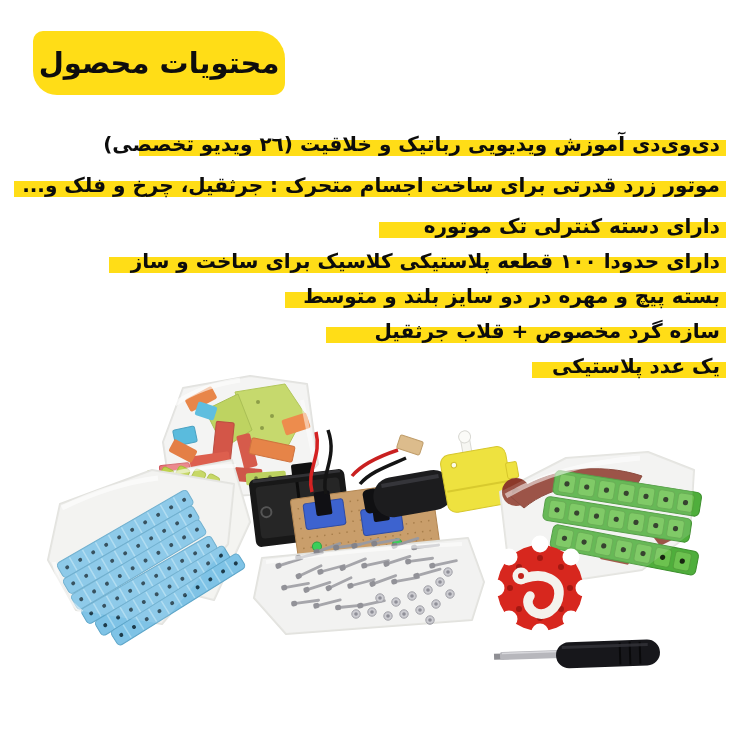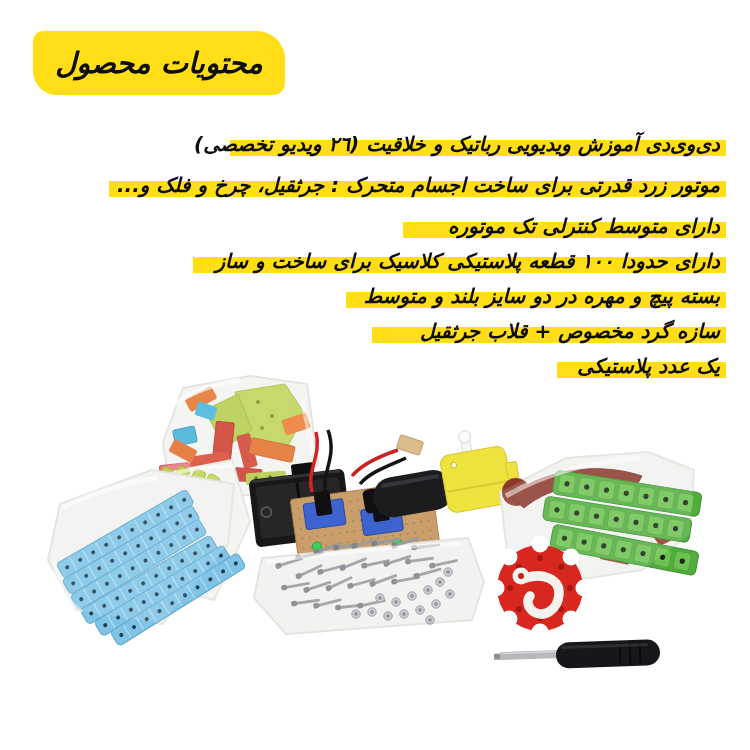--- a/index.html
+++ b/index.html
@@ -1,19 +1,18 @@
 <!DOCTYPE html>
 <html lang="fa" style="--accent: #ffdd17;"><head>
 <meta charset="utf-8">
 <style>
   html,body{margin:0;padding:0;background:#fff;}
   .canvas{
     position:relative;width:750px;height:750px;background:#fff;overflow:hidden;
     font-family:"DejaVu Sans",sans-serif;
-    font-style:italic;
   }
   
   .badge{
     position:absolute;left:33px;top:31px;width:252px;height:64px;
     background:var(--accent,#ffdd17);
     border-radius:10px 28px 12px 24px;
     display:flex;align-items:center;justify-content:center;
     direction:rtl;
   }
   .badge-label{
@@ -50,21 +49,21 @@
 
 <div class="canvas">
 
   <div class="badge">
     <span class="badge-label">محتویات محصول</span>
   </div>
 
   <div class="bullets">
     <div class="line b1"><span class="hl hl1"></span><span class="txt">دی‌وی‌دی آموزش ویدیویی رباتیک و خلاقیت (٢٦ ویدیو تخصصی)</span></div>
     <div class="line b2"><span class="hl hl2"></span><span class="txt">موتور زرد قدرتی برای ساخت اجسام متحرک : جرثقیل، چرخ و فلک و...</span></div>
-    <div class="line b3"><span class="hl hl3"></span><span class="txt">دارای متوسط کنترلی تک موتوره</span></div>
+    <div class="line b3"><span class="hl hl3"></span><span class="txt">دارای دسته کنترلی تک موتوره</span></div>
     <div class="line b4"><span class="hl hl4"></span><span class="txt">دارای حدودا ١٠٠ قطعه پلاستیکی کلاسیک برای ساخت و ساز</span></div>
     <div class="line b6"><span class="hl hl6"></span><span class="txt">بسته پیچ و مهره در دو سایز بلند و متوسط</span></div>
     <div class="line b5"><span class="hl hl5"></span><span class="txt">سازه گرد مخصوص + قلاب جرثقیل</span></div>
     <div class="line b7"><span class="hl hl7"></span><span class="txt">یک عدد پلاستیکی</span></div>
   </div>
 
   <svg class="photo" width="750" height="330" viewBox="0 0 750 330" xmlns="http://www.w3.org/2000/svg">
     <defs>
       <g id="gstrip">
         <rect width="12" height="116" rx="3" fill="#bed24d" stroke="#a6ba3a"></rect>

